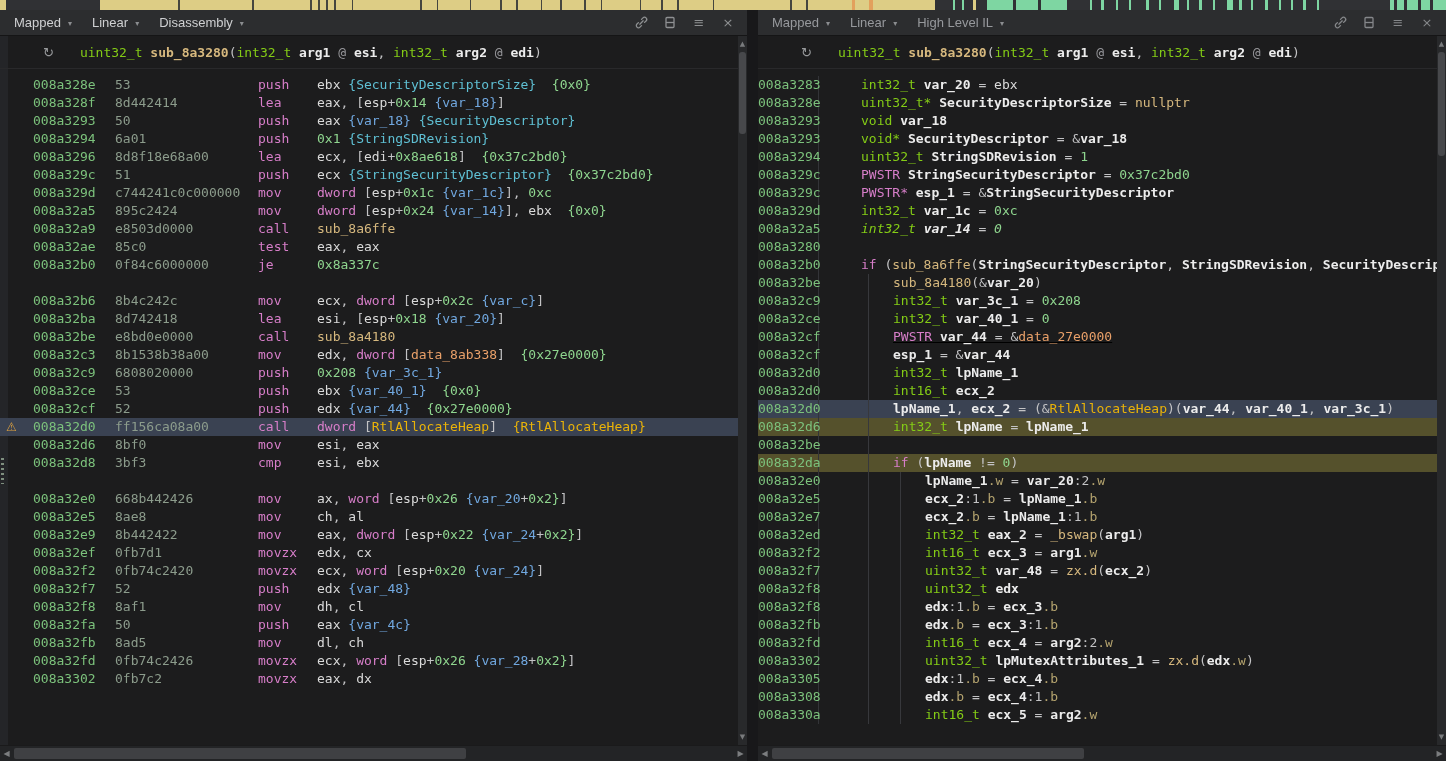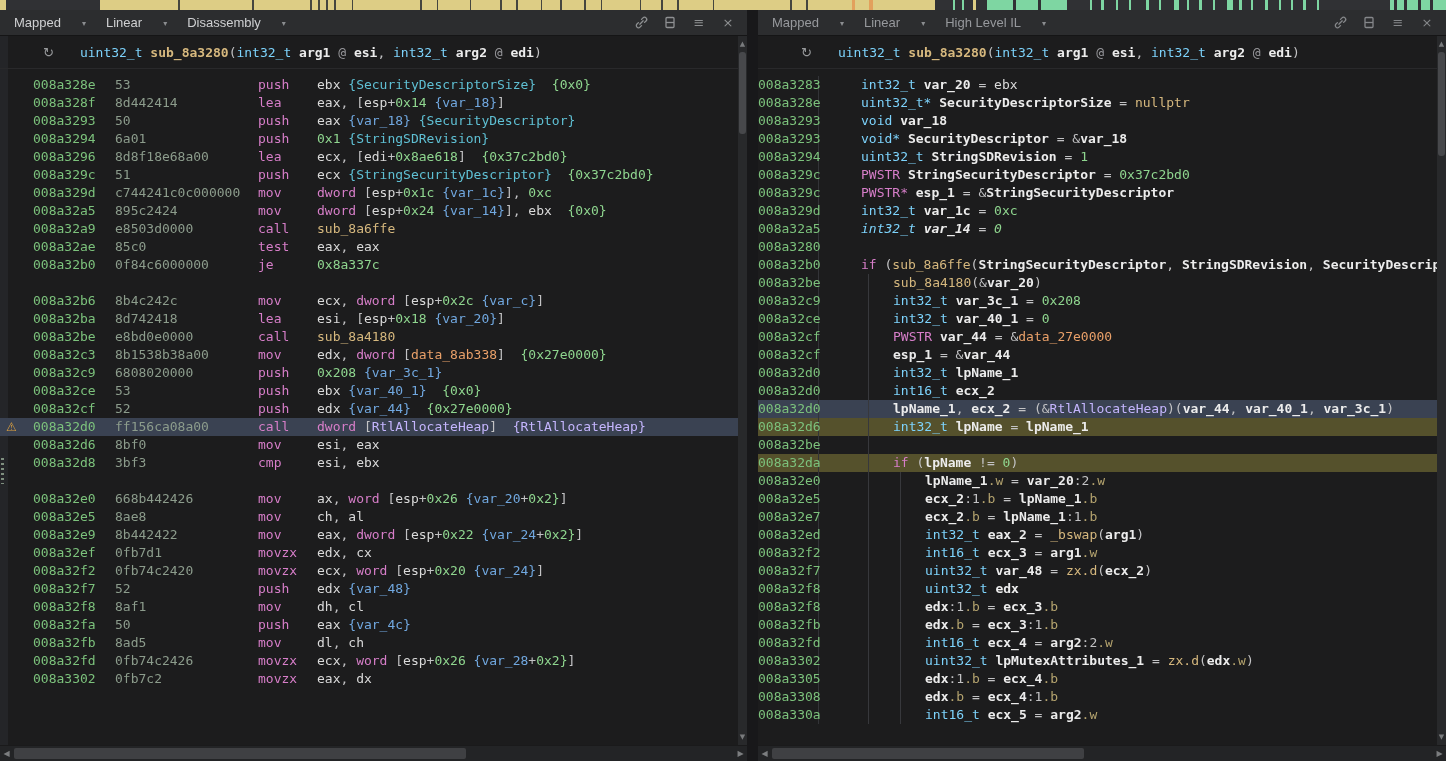--- a/index.html
+++ b/index.html
@@ -10,21 +10,21 @@
   .featuremap i{position:absolute;top:0;height:10px}
   .map-handle{position:absolute;left:770px;top:11px;width:22px;height:3px;
       background:repeating-linear-gradient(to right,#76777a 0 2px,transparent 2px 4px)}
   
   .toolbar-row{position:absolute;top:10px;left:0;width:1446px;height:26px;background:#2c2d2f;
       border-bottom:1px solid #151516;box-sizing:border-box}
   .tb{position:absolute;top:10px;height:25px;display:flex;align-items:center;box-sizing:border-box;
       font-family:"Liberation Sans",sans-serif;font-size:13px}
   .tb-left{left:0;width:747px;padding-left:14px}
   .tb-right{left:758px;width:688px;padding-left:14px}
-  .tbitem{display:flex;align-items:center;gap:21px;margin-right:20px;cursor:default}
+  .tbitem{display:flex;align-items:center;gap:7px;margin-right:20px;cursor:default}
   .tb-left .tbitem{color:#cfd0d2}
   .tb-right .tbitem{color:#97999d}
   .caret{font-size:8px;color:#8b8d90;font-family:"DejaVu Sans",sans-serif;padding-top:2px}
   .tbicons{margin-left:auto;display:flex;gap:15px;align-items:center;padding-right:12px;color:#8e9092}
   .tb-right .tbicons{color:#85878a}
   .tbicons svg{display:block}
   .ticon{width:14px;height:14px;display:flex;align-items:center;justify-content:center;
       font-family:"DejaVu Sans",sans-serif;font-size:13px;line-height:14px}
   
   .divider{position:absolute;left:747px;top:10px;width:11px;height:751px;background:#18181a;z-index:30}
@@ -46,22 +46,22 @@
   .dmnem{display:inline-block;width:59px;color:#d77ec9}
   .raddr{display:inline-block;width:64px;margin-left:-3px;padding-left:3px;color:#7cc27c;
       border-right:1px solid #333438;height:18px;box-sizing:border-box}
   .g{position:absolute;top:0;width:1px;height:18px;background:#37383c}
   .hl-sel{background:#3a4252}
   .hl-rel{background:#55512c}
   .warnic{position:absolute;left:6px;top:0;color:#e2a43e;font-size:12px;font-family:"DejaVu Sans",sans-serif}
   
   .tk-w{color:#c3c3c5}.tk-w2{color:#96969a}.tk-reg{color:#dadada}.tk-num{color:#8fd68f}
   .tk-kw{color:#d77ec9}.tk-ann{color:#5fc0d4}.tk-var{color:#71a8e0}.tk-fn{color:#d6b87e}
-  .tk-fnb{color:#d6b87e;font-weight:bold}.tk-imp{color:#c4b5fd}.tk-data{color:#e9a069}
-  .tk-typ{color:#7dd3fc}.tk-vn{color:#ececec;font-weight:600}.tk-wt{color:#d77ec9}
+  .tk-fnb{color:#d6b87e;font-weight:bold}.tk-imp{color:#eab308}.tk-data{color:#e9a069}
+  .tk-typ{color:#84cc16}.tk-vn{color:#ececec;font-weight:600}.tk-wt{color:#d77ec9}
   .tk-kc{color:#d6b87e}.tk-sfx{color:#b4a36e}
   
   .gutter{position:absolute;left:0;top:36px;width:8px;height:709px;background:#242528}
   .gmark{position:absolute;left:1px;top:458px;width:3px;height:26px;
       background:repeating-linear-gradient(to bottom,#7f8f7f 0 2px,transparent 2px 5px)}
   
   .vscroll{position:absolute;top:36px;width:9px;height:709px;background:#28292b;z-index:20}
   .vs-left{left:738px}.vs-right{left:1437px}
   .varrow{position:absolute;left:0;width:9px;height:12px;color:#797b7d;font-size:7px;
       display:flex;align-items:center;justify-content:center;font-family:"DejaVu Sans",sans-serif}
@@ -259,21 +259,21 @@
     <div class="hrow"><span class="raddr">008a3294</span><span class="hcontent" style="padding-left: 42px;"><span class="tk-typ">uint32_t</span><span class="tk-w"> </span><span class="tk-vn">StringSDRevision</span><span class="tk-w"> = </span><span class="tk-num">1</span></span></div>
     <div class="hrow"><span class="raddr">008a329c</span><span class="hcontent" style="padding-left: 42px;"><span class="tk-wt">PWSTR</span><span class="tk-w"> </span><span class="tk-vn">StringSecurityDescriptor</span><span class="tk-w"> = </span><span class="tk-num">0x37c2bd0</span></span></div>
     <div class="hrow"><span class="raddr">008a329c</span><span class="hcontent" style="padding-left: 42px;"><span class="tk-wt">PWSTR*</span><span class="tk-w"> </span><span class="tk-vn">esp_1</span><span class="tk-w"> = &amp;</span><span class="tk-vn">StringSecurityDescriptor</span></span></div>
     <div class="hrow"><span class="raddr">008a329d</span><span class="hcontent" style="padding-left: 42px;"><span class="tk-typ">int32_t</span><span class="tk-w"> </span><span class="tk-vn">var_1c</span><span class="tk-w"> = </span><span class="tk-num">0xc</span></span></div>
     <div class="hrow"><span class="raddr">008a32a5</span><span class="hcontent" style="padding-left: 42px; font-style: italic;"><span class="tk-typ">int32_t</span><span class="tk-w"> </span><span class="tk-vn">var_14</span><span class="tk-w"> = </span><span class="tk-num">0</span></span></div>
     <div class="hrow"><span class="raddr">008a3280</span><span class="hcontent" style="padding-left: 42px;"></span></div>
     <div class="hrow"><span class="raddr">008a32b0</span><span class="hcontent" style="padding-left: 42px;"><span class="tk-kw">if</span><span class="tk-w"> (</span><span class="tk-fn">sub_8a6ffe</span><span class="tk-w">(</span><span class="tk-vn">StringSecurityDescriptor</span><span class="tk-w">, </span><span class="tk-vn">StringSDRevision</span><span class="tk-w">, </span><span class="tk-vn">SecurityDescript</span></span></div>
     <div class="hrow"><span class="raddr">008a32be</span><i class="g" style="left: 110px;"></i><span class="hcontent" style="padding-left: 74px;"><span class="tk-fn">sub_8a4180</span><span class="tk-w">(&amp;</span><span class="tk-vn">var_20</span><span class="tk-w">)</span></span></div>
     <div class="hrow"><span class="raddr">008a32c9</span><i class="g" style="left: 110px;"></i><span class="hcontent" style="padding-left: 74px;"><span class="tk-typ">int32_t</span><span class="tk-w"> </span><span class="tk-vn">var_3c_1</span><span class="tk-w"> = </span><span class="tk-num">0x208</span></span></div>
     <div class="hrow"><span class="raddr">008a32ce</span><i class="g" style="left: 110px;"></i><span class="hcontent" style="padding-left: 74px;"><span class="tk-typ">int32_t</span><span class="tk-w"> </span><span class="tk-vn">var_40_1</span><span class="tk-w"> = </span><span class="tk-num">0</span></span></div>
-    <div class="hrow"><span class="raddr">008a32cf</span><i class="g" style="left: 110px;"></i><span class="hcontent" style="padding-left: 74px;"><span class="tk-wt">PWSTR</span><span class="tk-w"> </span><span class="tk-vn">var_44</span><span class="tk-w"> = &amp;</span><span class="tk-data">data_27e0000</span></span></div>
+    <div class="hrow"><span class="raddr">008a32cf</span><i class="g" style="left: 110px;"></i><span class="hcontent" style="padding-left: 74px; text-decoration: underline;"><span class="tk-wt">PWSTR</span><span class="tk-w"> </span><span class="tk-vn">var_44</span><span class="tk-w"> = &amp;</span><span class="tk-data">data_27e0000</span></span></div>
     <div class="hrow"><span class="raddr">008a32cf</span><i class="g" style="left: 110px;"></i><span class="hcontent" style="padding-left: 74px;"><span class="tk-vn">esp_1</span><span class="tk-w"> = &amp;</span><span class="tk-vn">var_44</span></span></div>
     <div class="hrow"><span class="raddr">008a32d0</span><i class="g" style="left: 110px;"></i><span class="hcontent" style="padding-left: 74px;"><span class="tk-typ">int32_t</span><span class="tk-w"> </span><span class="tk-vn">lpName_1</span></span></div>
     <div class="hrow"><span class="raddr">008a32d0</span><i class="g" style="left: 110px;"></i><span class="hcontent" style="padding-left: 74px;"><span class="tk-typ">int16_t</span><span class="tk-w"> </span><span class="tk-vn">ecx_2</span></span></div>
     <div class="hrow hl-sel"><span class="raddr">008a32d0</span><i class="g" style="left: 110px;"></i><span class="hcontent" style="padding-left: 74px;"><span class="tk-vn">lpName_1</span><span class="tk-w">, </span><span class="tk-vn">ecx_2</span><span class="tk-w"> = (&amp;</span><span class="tk-imp">RtlAllocateHeap</span><span class="tk-w">)(</span><span class="tk-vn">var_44</span><span class="tk-w">, </span><span class="tk-vn">var_40_1</span><span class="tk-w">, </span><span class="tk-vn">var_3c_1</span><span class="tk-w">)</span></span></div>
     <div class="hrow hl-rel"><span class="raddr">008a32d6</span><i class="g" style="left: 110px;"></i><span class="hcontent" style="padding-left: 74px;"><span class="tk-typ">int32_t</span><span class="tk-w"> </span><span class="tk-vn">lpName</span><span class="tk-w"> = </span><span class="tk-vn">lpName_1</span></span></div>
     <div class="hrow"><span class="raddr">008a32be</span><i class="g" style="left: 110px;"></i><span class="hcontent" style="padding-left: 74px;"></span></div>
     <div class="hrow hl-rel"><span class="raddr">008a32da</span><i class="g" style="left: 110px;"></i><span class="hcontent" style="padding-left: 74px;"><span class="tk-kw">if</span><span class="tk-w"> (</span><span class="tk-vn">lpName</span><span class="tk-w"> != </span><span class="tk-num">0</span><span class="tk-w">)</span></span></div>
     <div class="hrow"><span class="raddr">008a32e0</span><i class="g" style="left: 110px;"></i><i class="g" style="left: 142px;"></i><span class="hcontent" style="padding-left: 106px;"><span class="tk-vn">lpName_1</span><span class="tk-sfx">.w</span><span class="tk-w"> = </span><span class="tk-vn">var_20</span><span class="tk-w">:2</span><span class="tk-sfx">.w</span></span></div>
     <div class="hrow"><span class="raddr">008a32e5</span><i class="g" style="left: 110px;"></i><i class="g" style="left: 142px;"></i><span class="hcontent" style="padding-left: 106px;"><span class="tk-vn">ecx_2</span><span class="tk-w">:1</span><span class="tk-sfx">.b</span><span class="tk-w"> = </span><span class="tk-vn">lpName_1</span><span class="tk-sfx">.b</span></span></div>
     <div class="hrow"><span class="raddr">008a32e7</span><i class="g" style="left: 110px;"></i><i class="g" style="left: 142px;"></i><span class="hcontent" style="padding-left: 106px;"><span class="tk-vn">ecx_2</span><span class="tk-sfx">.b</span><span class="tk-w"> = </span><span class="tk-vn">lpName_1</span><span class="tk-w">:1</span><span class="tk-sfx">.b</span></span></div>

